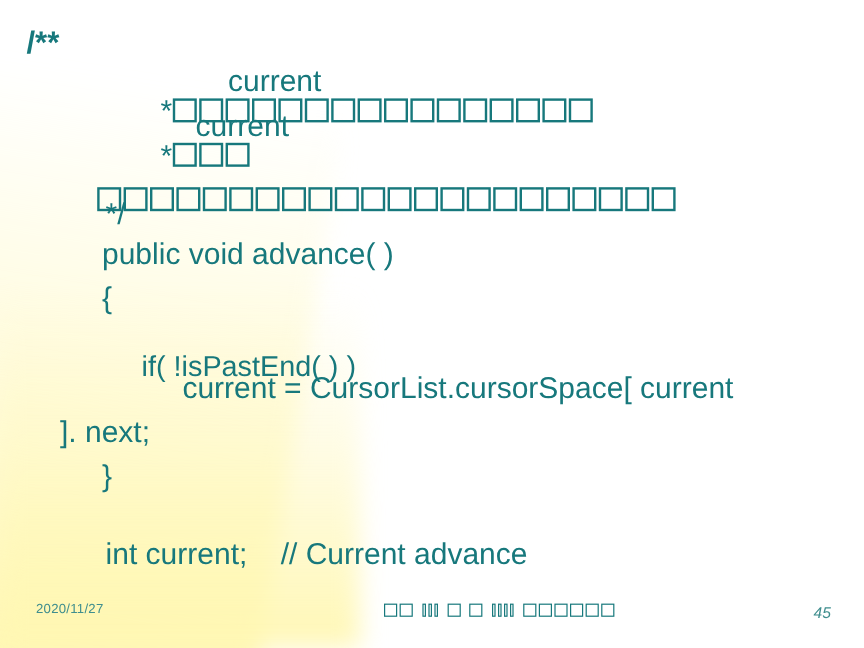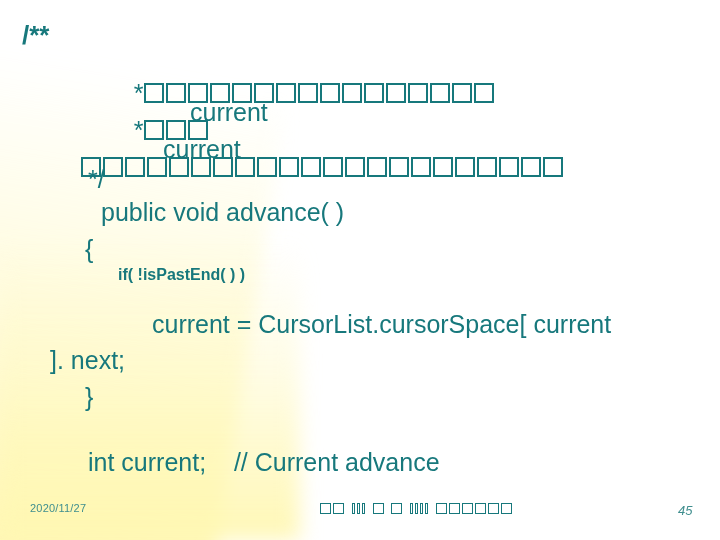--- a/index.html
+++ b/index.html
@@ -83,21 +83,20 @@
     border: 2px solid #17787c;
     margin: 0 1px -1px 1px;
   }
   .tofu.tiny   { width: 5px; }
 
   
   .overlap-word {
     position: absolute;
     color: #17787c;
     white-space: pre;
-    margin-top: 44px;
   }
 
   
   .footer-date {
     position: absolute;
     left: 30px;
     top: 502px;
     font-size: 11px;
     color: #3f8e8e;
     letter-spacing: 0.2px;
@@ -153,25 +152,25 @@
     </div>
     <div class="overlap-word" style="left:163px; top:93px; font-size:25px;">current</div>
 
     
     <div class="code-line" style="left:38px; top:130px; font-size:25px;">
       <span class="tofu"></span><span class="tofu"></span><span class="tofu"></span><span class="tofu"></span><span class="tofu"></span><span class="tofu"></span><span class="tofu"></span><span class="tofu"></span><span class="tofu"></span><span class="tofu"></span><span class="tofu"></span><span class="tofu"></span><span class="tofu"></span><span class="tofu"></span><span class="tofu"></span><span class="tofu"></span><span class="tofu"></span><span class="tofu"></span><span class="tofu"></span><span class="tofu"></span><span class="tofu"></span><span class="tofu"></span>
     </div>
 
     <div class="code-line" style="left:88px; top:167px; font-size:25px;">*/</div>
 
-    <div class="code-line" style="left:85px; top:200px; font-size:25px;margin-left:16px;">public void advance( )</div>
+    <div class="code-line" style="left:85px; top:200px; font-size:25px;">public void advance( )</div>
 
     <div class="code-line" style="left:85px; top:237px; font-size:25px;">{</div>
 
-    <div class="code-line" style="left:118px; top:267px; font-size:16px;font-weight:bold;">if( !isPastEnd( ) )</div>
+    <div class="code-line" style="left:118px; top:294px; font-size:24px;">if( !isPastEnd( ) )</div>
 
     <div class="code-line" style="left:152px; top:312px; font-size:25px;">current = CursorList.cursorSpace[ current</div>
 
     <div class="code-line" style="left:50px; top:348px; font-size:25px;">]. next;</div>
 
     <div class="code-line" style="left:85px; top:385px; font-size:25px;">}</div>
 
     <div class="code-line" style="left:88px; top:450px; font-size:25px;">int current;    // Current advance</div>
 
   </div>

